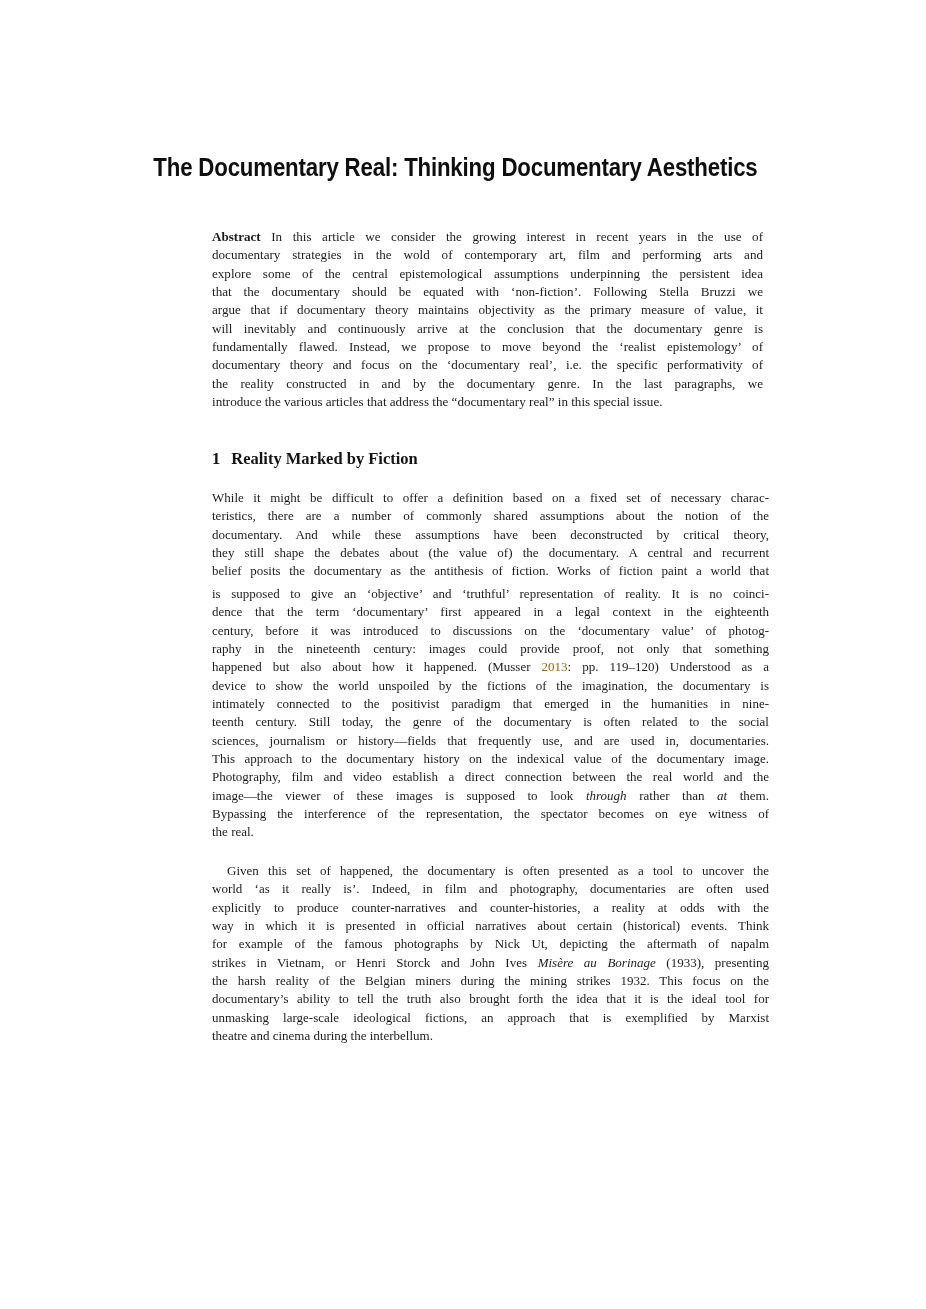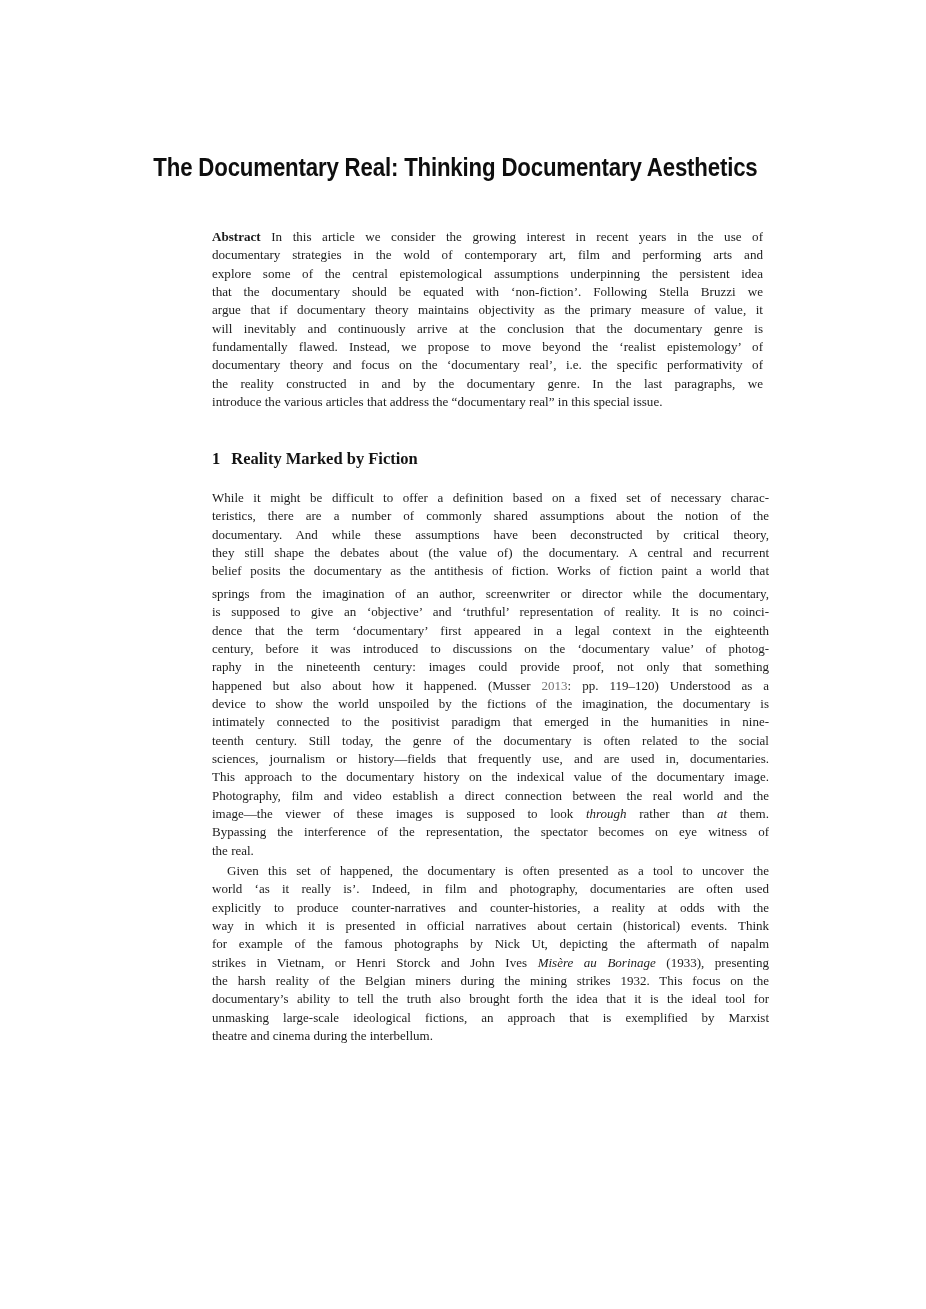--- a/index.html
+++ b/index.html
@@ -34,21 +34,21 @@
   #para-continuation{top:585px;}
   #para-beliefs{top:862px;}
   .tline{
     text-align:justify;text-align-last:justify;
     height:18.35px;overflow:hidden;
   }
   .tline.lastleft{text-align-last:left;}
   .indent-first .tline:first-child{text-indent:15px;}
   .bold{font-weight:700;}
   .italic{font-style:italic;}
-  .link{color:#737373;cursor:pointer;}
+  .link{color:#a16207;cursor:pointer;}
 </style>
 </head>
 <body>
 
 <div class="title-wrap">
   <h1 class="doc-title">The Documentary Real: Thinking Documentary Aesthetics</h1>
 </div>
 
 <div class="abstract">
     <div class="tline"><span class="bold">Abstract</span><span> In this article we consider the growing interest in recent years in the use of</span></div>
@@ -68,21 +68,20 @@
 </div>
 
 <div id="para-intro" class="para">
     <div class="tline"><span>While it might be difficult to offer a definition based on a fixed set of necessary charac-</span></div>
     <div class="tline"><span>teristics, there are a number of commonly shared assumptions about the notion of the</span></div>
     <div class="tline"><span>documentary. And while these assumptions have been deconstructed by critical theory,</span></div>
     <div class="tline"><span>they still shape the debates about (the value of) the documentary. A central and recurrent</span></div>
     <div class="tline"><span>belief posits the documentary as the antithesis of fiction. Works of fiction paint a world that</span></div>
   </div>
 <div id="para-continuation" class="para">
-    <div class="tline"><span>springs from the imagination of an author, screenwriter or director while the documentary,</span></div>
     <div class="tline"><span>is supposed to give an ‘objective’ and ‘truthful’ representation of reality. It is no coinci-</span></div>
     <div class="tline"><span>dence that the term ‘documentary’ first appeared in a legal context in the eighteenth</span></div>
     <div class="tline"><span>century, before it was introduced to discussions on the ‘documentary value’ of photog-</span></div>
     <div class="tline"><span>raphy in the nineteenth century: images could provide proof, not only that something</span></div>
     <div class="tline"><span>happened but also about how it happened. (Musser </span><span class="link">2013</span><span>: pp. 119–120) Understood as a</span></div>
     <div class="tline"><span>device to show the world unspoiled by the fictions of the imagination, the documentary is</span></div>
     <div class="tline"><span>intimately connected to the positivist paradigm that emerged in the humanities in nine-</span></div>
     <div class="tline"><span>teenth century. Still today, the genre of the documentary is often related to the social</span></div>
     <div class="tline"><span>sciences, journalism or history—fields that frequently use, and are used in, documentaries.</span></div>
     <div class="tline"><span>This approach to the documentary history on the indexical value of the documentary image.</span></div>

